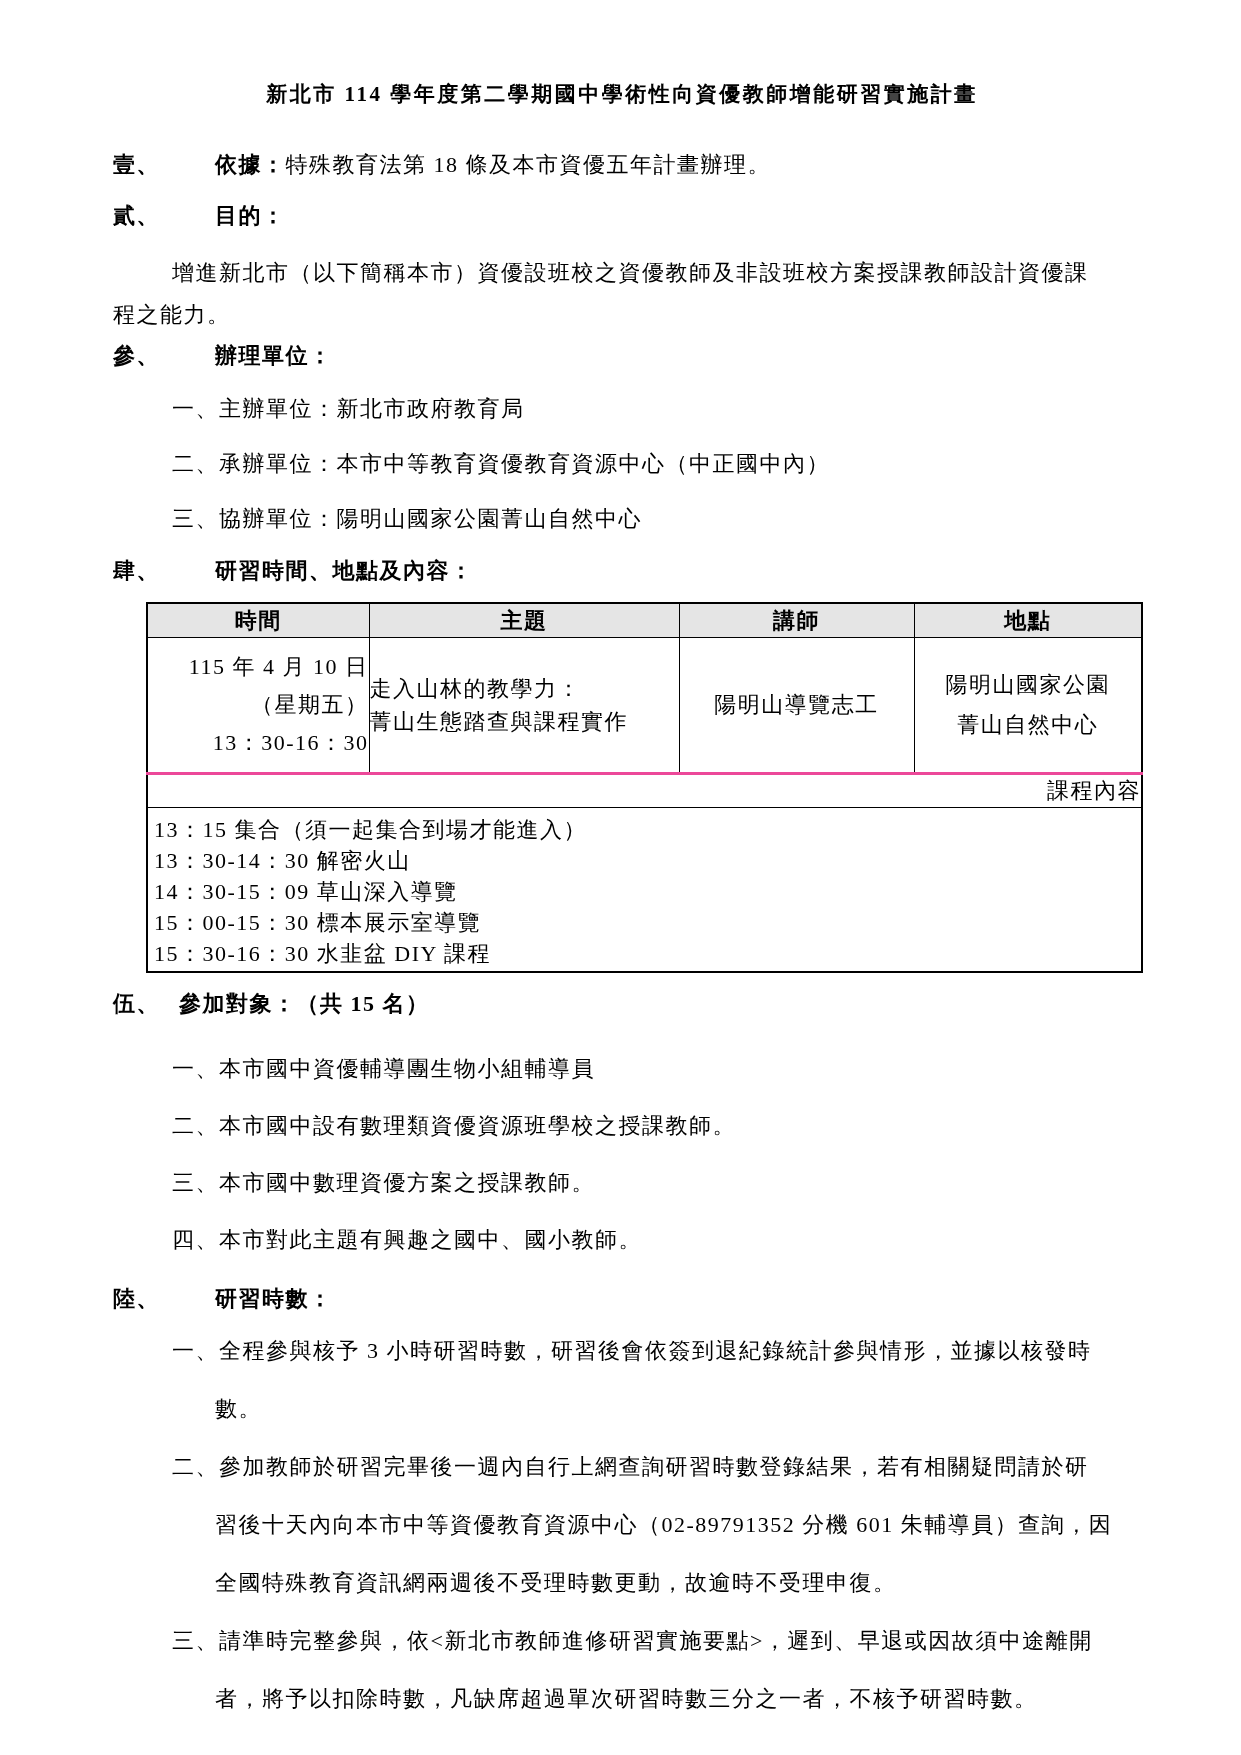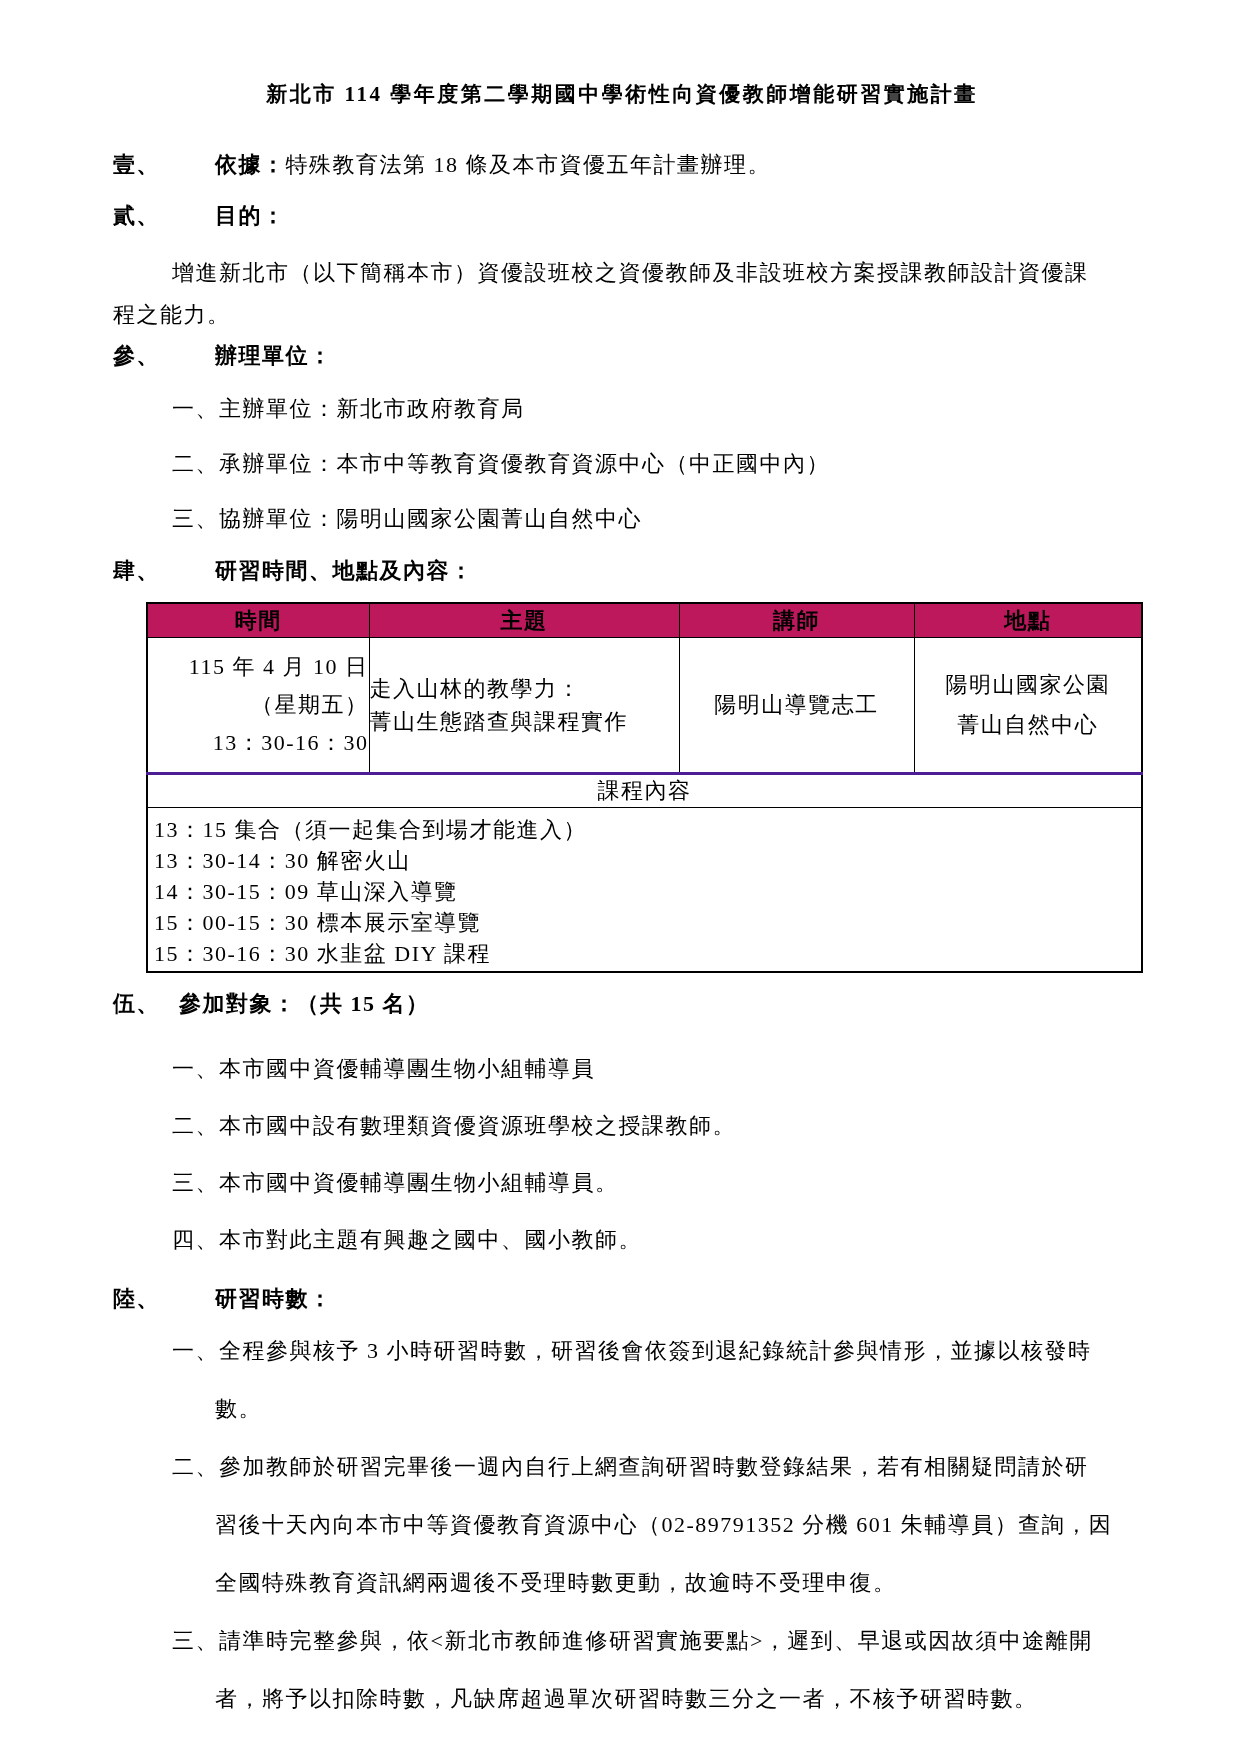--- a/index.html
+++ b/index.html
@@ -38,32 +38,32 @@
   #sec6-lines .line{margin-top:28px;}
   #sec6-lines .line:first-child{margin-top:22px;}
 
   
   table.schedule{
     margin:16px 0 0 33px;width:995px;table-layout:fixed;
     border-collapse:collapse;border:2px solid #000;
   }
   table.schedule th,table.schedule td{border:1px solid #000;padding:0;}
   table.schedule th{
-    background:#be185d;font-weight:bold;text-align:center;
+    background:#e5e5e5;font-weight:bold;text-align:center;
     height:33px;line-height:33px;font-size:22px;
   }
   td.c-time{height:134px;text-align:right;vertical-align:middle;}
   td.c-time .tl{line-height:38px;white-space:nowrap;}
   td.c-topic{vertical-align:middle;padding-left:14px;}
   td.c-topic .tl{line-height:33px;white-space:nowrap;}
   td.c-speaker{text-align:center;vertical-align:middle;}
   td.c-place{text-align:center;vertical-align:middle;}
   td.c-place .tl{line-height:40px;white-space:nowrap;}
   tr.row-label td{
-    border-top:3px solid #4c1d95;height:32px;line-height:32px;text-align:center;
+    border-top:3px solid #ec4899;height:32px;line-height:32px;text-align:right;
   }
   tr.row-schedule td{padding:6px 4px 2px 6px;}
   tr.row-schedule .sl{line-height:31px;white-space:nowrap;}
 </style>
 </head>
 <body>
 
 <div class="page">
 
   <div class="doc-title">新北市 114 學年度第二學期國中學術性向資優教師增能研習實施計畫</div>
@@ -139,21 +139,21 @@
       </tr>
     </tbody>
   </table>
 
   <div class="line sec-head" id="sec5">
     <span class="sec-label narrow">伍、</span><span class="sec-heading">參加對象：（共 15 名）</span>
   </div>
   <div id="sec5-items">
     <div class="line li">一、本市國中資優輔導團生物小組輔導員</div>
     <div class="line li">二、本市國中設有數理類資優資源班學校之授課教師。</div>
-    <div class="line li">三、本市國中資優輔導團生物小組輔導員。</div>
+    <div class="line li">三、本市國中數理資優方案之授課教師。</div>
     <div class="line li">四、本市對此主題有興趣之國中、國小教師。</div>
   </div>
 
   <div class="line sec-head" id="sec6">
     <span class="sec-label">陸、</span><span class="sec-heading">研習時數：</span>
   </div>
   <div id="sec6-lines">
     <div class="line li">一、全程參與核予 3 小時研習時數，研習後會依簽到退紀錄統計參與情形，並據以核發時</div>
     <div class="line cont">數。</div>
     <div class="line li">二、參加教師於研習完畢後一週內自行上網查詢研習時數登錄結果，若有相關疑問請於研</div>

